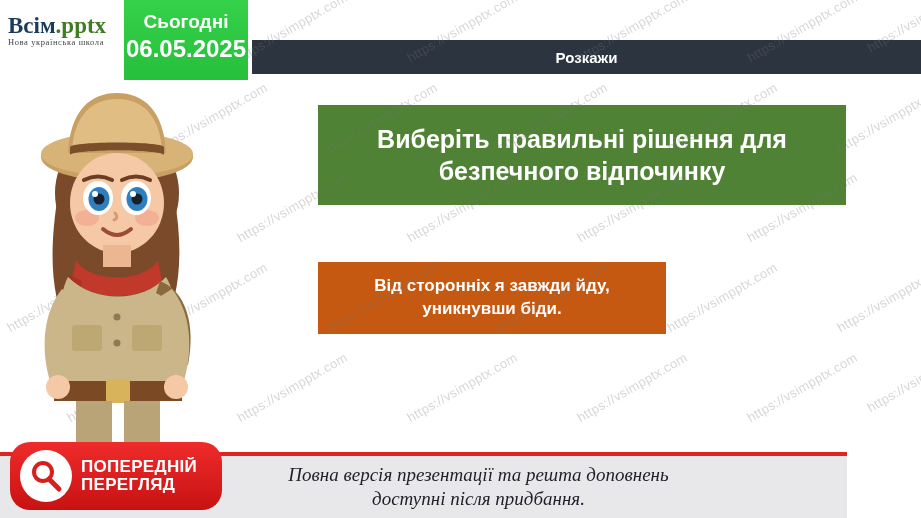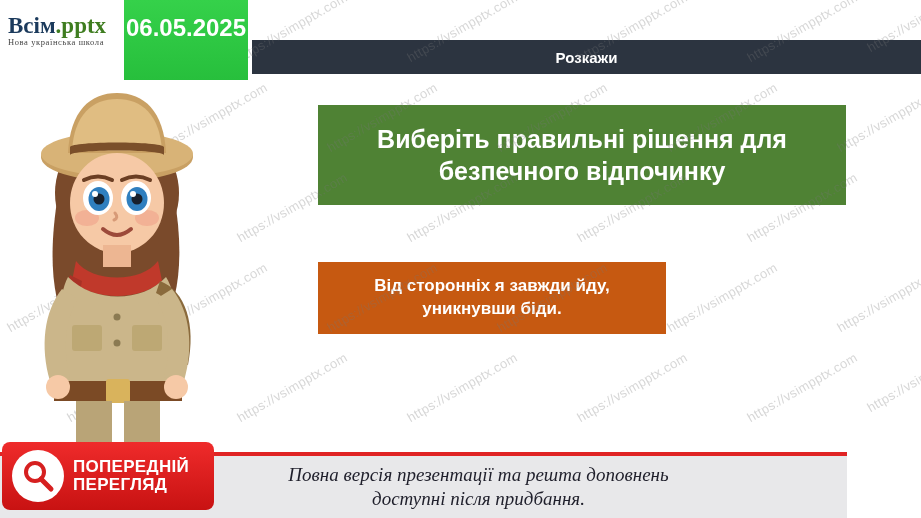--- a/index.html
+++ b/index.html
@@ -102,27 +102,27 @@
     position: absolute;
     left: 10px;
     top: 85px;
     width: 215px;
     height: 360px;
     z-index: 6;
   }
   
   .preview-badge {
     position: absolute;
-    left: 2px;
+    left: 10px;
     bottom: 8px;
     width: 212px;
     height: 68px;
     background: #e12020;
     background: linear-gradient(180deg,#ef2b2b 0%, #c81212 100%);
-    border-radius: 8px;
+    border-radius: 20px;
     z-index: 9;
     display: flex;
     align-items: center;
     padding-left: 10px;
     box-sizing: border-box;
   }
   .preview-badge .mag {
     width: 52px;
     height: 52px;
     border-radius: 50%;
@@ -277,20 +277,21 @@
   </div>
 
   <div class="logo-box">
     <div class="logo-main">
       <span>Всім</span><span class="green">.pptx</span>
     </div>
     <div class="logo-sub">Нова українська школа</div>
   </div>
 
   <div class="date-badge">
+    <div class="today">Сьогодні</div>
     <div class="dt">06.05.2025</div>
   </div>
 
   <div class="character">
     <svg width="215" height="360" viewBox="0 0 215 360" xmlns="http://www.w3.org/2000/svg">
 
       <ellipse cx="107" cy="108" rx="62" ry="66" fill="#7a4a2b"></ellipse>
       <path d="M48 110 C38 170 42 215 58 245 L152 245 C170 212 174 168 164 110 Z" fill="#7a4a2b"></path>
 
       <ellipse cx="107" cy="72" rx="76" ry="24" fill="#c9a063"></ellipse>

